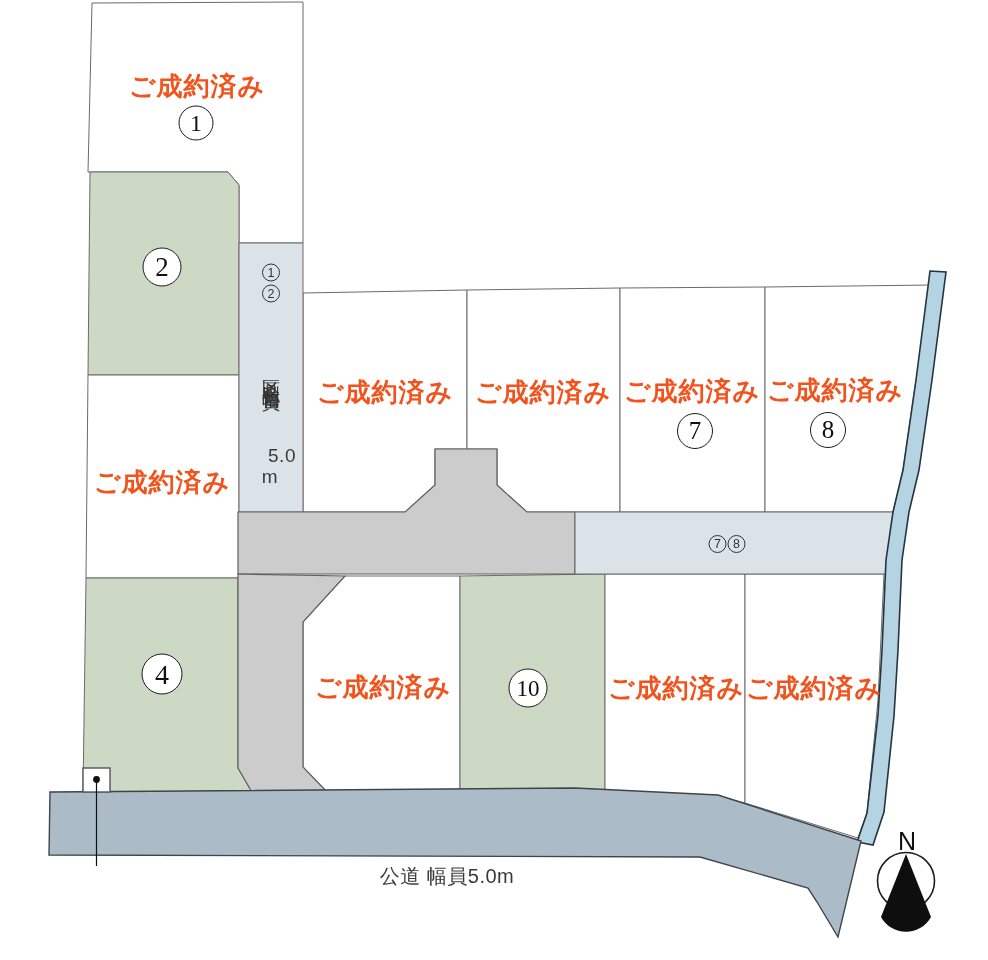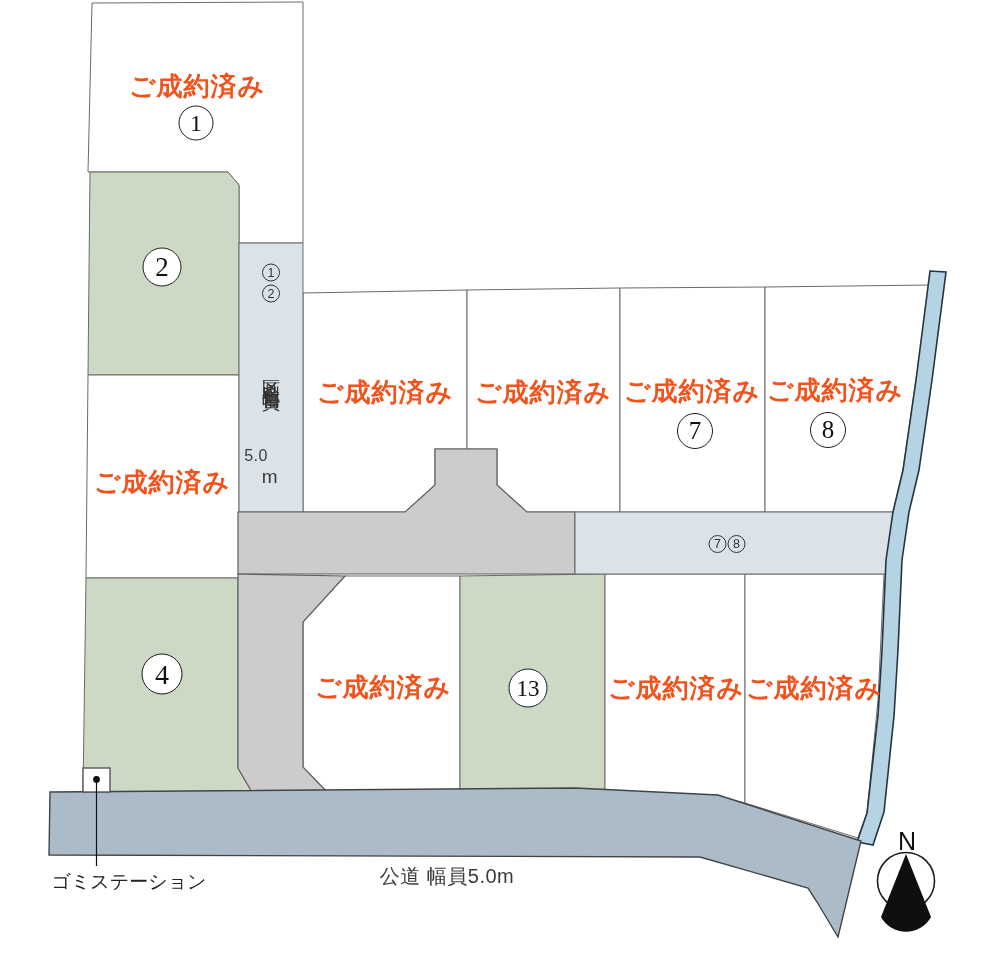--- a/index.html
+++ b/index.html
@@ -90,38 +90,37 @@
   <div class="label sold" style="left:162px;top:482px">ご成約済み</div>
   <div class="numc" style="left:162px;top:674px;width:41px;height:41px;font-size:28px">4</div>
 
   <div class="label" style="left:271px;top:272px">
     <span class="minic">1</span>
   </div>
   <div class="label" style="left:271px;top:293px">
     <span class="minic">2</span>
   </div>
   <div class="label vtext" style="left:271px;top:374px">区画私道幅員</div>
-  <div class="label roadlbl" style="left:256px;top:456px;font-size:16px">5.0</div>
+  <div class="label roadlbl" style="left:282px;top:456px;font-size:19px">5.0</div>
   <div class="label roadlbl" style="left:270px;top:477px;font-size:19px">m</div>
 
   <div class="label sold" style="left:385px;top:392px">ご成約済み</div>
   <div class="label sold" style="left:543px;top:392px">ご成約済み</div>
   <div class="label sold" style="left:692px;top:391px">ご成約済み</div>
   <div class="numc" style="left:695px;top:431px;width:36px;height:36px;font-size:25px">7</div>
   <div class="label sold" style="left:835px;top:390px">ご成約済み</div>
   <div class="numc" style="left:828px;top:430px;width:36px;height:36px;font-size:25px">8</div>
 
   <div class="label road78" style="left:727px;top:544px">
     <span class="minic">7</span>
     <span class="minic">8</span>
   </div>
 
   <div class="label sold" style="left:383px;top:687px">ご成約済み</div>
-  <div class="numc" style="left:528px;top:688px;width:39px;height:39px;font-size:23px">13</div>
+  <div class="numc" style="left:528px;top:688px;width:39px;height:39px;font-size:23px">10</div>
   <div class="label sold" style="left:676px;top:688px">ご成約済み</div>
   <div class="label sold" style="left:814px;top:688px">ご成約済み</div>
 
   <div class="label roadlbl" style="left:447px;top:876px">公道 幅員5.0m</div>
 
-  <div class="label ann" style="left:129px;top:882px">ゴミステーション</div>
   <div class="label north" style="left:907px;top:841px">N</div>
 
 </div>
 
 </body></html>

